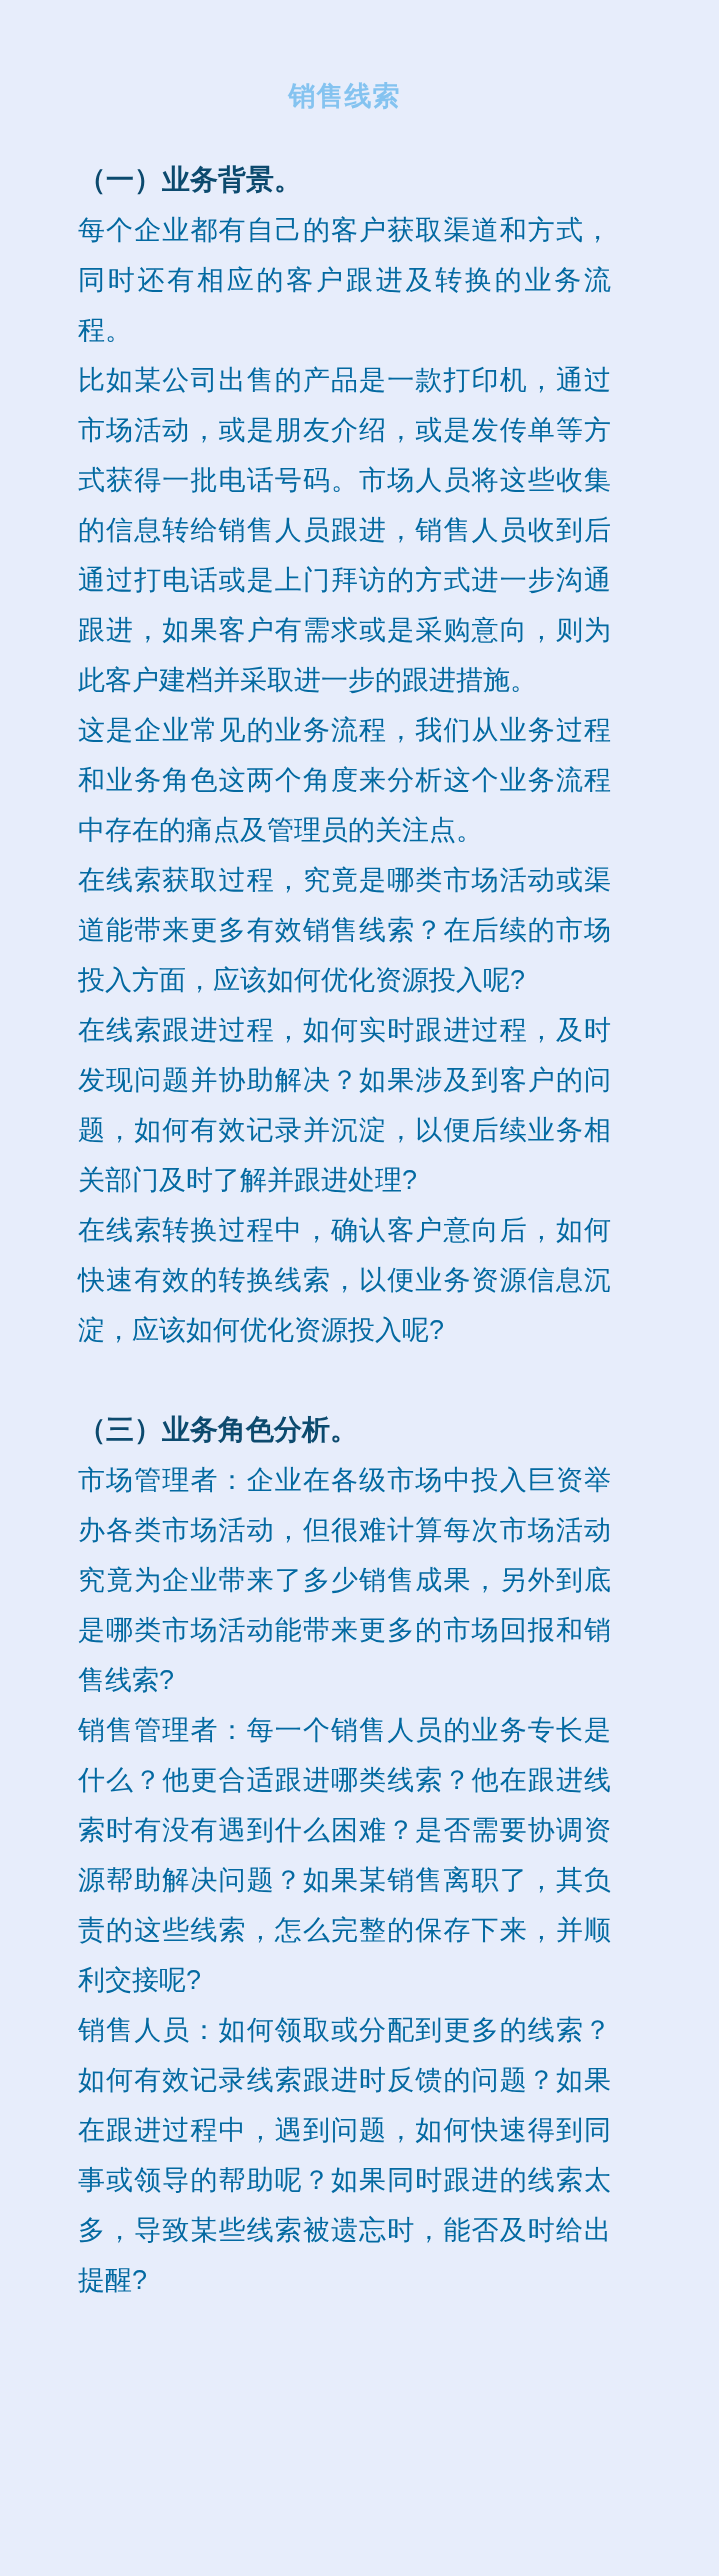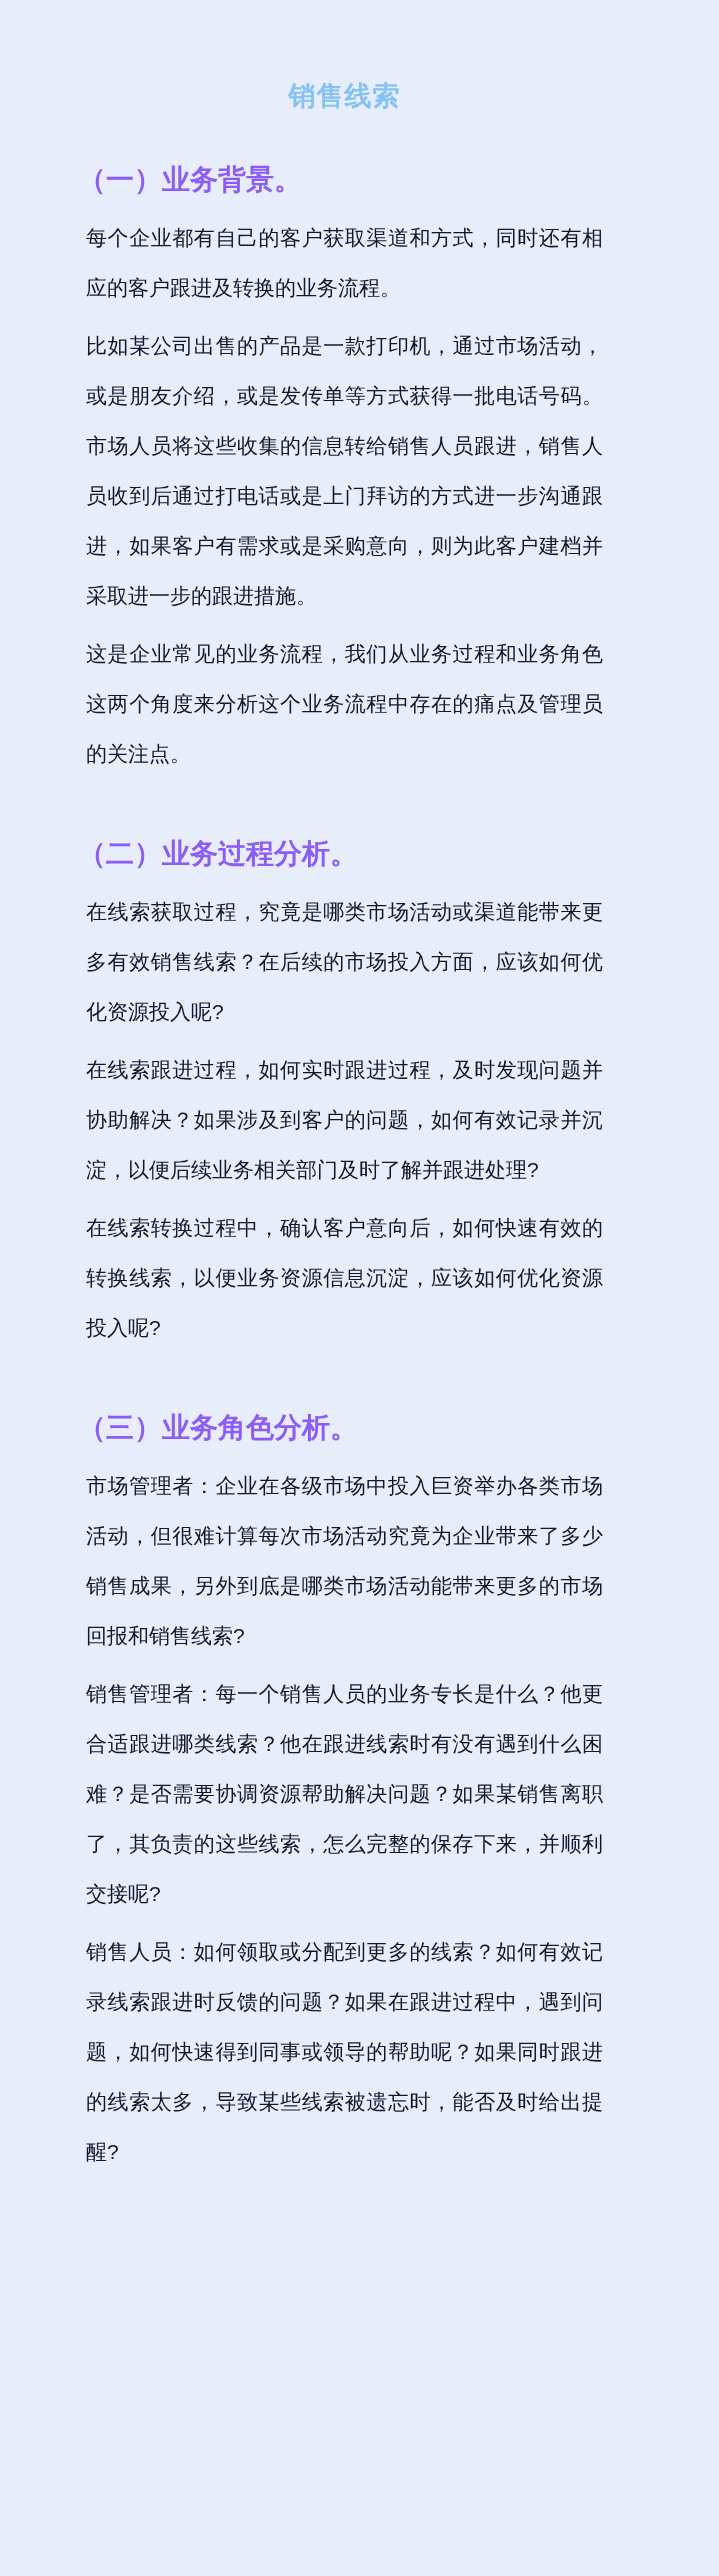--- a/index.html
+++ b/index.html
@@ -23,49 +23,48 @@
     text-align: center;
     color: #84c3f0;
     letter-spacing: 1px;
   }
   .doc-section { margin: 0; }
   .sec-heading {
     margin: 50px 0 0 0;
     font-size: 28px;
     line-height: 50px;
     font-weight: bold;
-    color: #8b5cf6;
+    color: #0c4a6e;
   }
   .doc-section:first-of-type .sec-heading { margin-top: 0; }
   .doc-section p {
-    margin: 8px;
-    font-size: 21px;
+    margin: 0;
+    font-size: 27px;
     line-height: 50px;
     text-align: justify;
     text-justify: inter-ideograph;
     word-break: break-all;
-    color: #0f172a;
+    color: #0369a1;
   }
 </style>
 </head>
 <body>
 
 <div class="page">
 
   <h1 class="doc-title">销售线索</h1>
 
   <section class="doc-section">
     <h2 class="sec-heading">（一）业务背景。</h2>
     <p>每个企业都有自己的客户获取渠道和方式，同时还有相应的客户跟进及转换的业务流程。</p>
     <p>比如某公司出售的产品是一款打印机，通过市场活动，或是朋友介绍，或是发传单等方式获得一批电话号码。市场人员将这些收集的信息转给销售人员跟进，销售人员收到后通过打电话或是上门拜访的方式进一步沟通跟进，如果客户有需求或是采购意向，则为此客户建档并采取进一步的跟进措施。</p>
     <p>这是企业常见的业务流程，我们从业务过程和业务角色这两个角度来分析这个业务流程中存在的痛点及管理员的关注点。</p>
   </section>
 
   <section class="doc-section">
-    <h2 class="sec-heading">（二）业务过程分析。</h2>
     <p>在线索获取过程，究竟是哪类市场活动或渠道能带来更多有效销售线索？在后续的市场投入方面，应该如何优化资源投入呢?</p>
     <p>在线索跟进过程，如何实时跟进过程，及时发现问题并协助解决？如果涉及到客户的问题，如何有效记录并沉淀，以便后续业务相关部门及时了解并跟进处理?</p>
     <p>在线索转换过程中，确认客户意向后，如何快速有效的转换线索，以便业务资源信息沉淀，应该如何优化资源投入呢?</p>
   </section>
 
   <section class="doc-section">
     <h2 class="sec-heading">（三）业务角色分析。</h2>
     <p>市场管理者：企业在各级市场中投入巨资举办各类市场活动，但很难计算每次市场活动究竟为企业带来了多少销售成果，另外到底是哪类市场活动能带来更多的市场回报和销售线索?</p>
     <p>销售管理者：每一个销售人员的业务专长是什么？他更合适跟进哪类线索？他在跟进线索时有没有遇到什么困难？是否需要协调资源帮助解决问题？如果某销售离职了，其负责的这些线索，怎么完整的保存下来，并顺利交接呢?</p>
     <p>销售人员：如何领取或分配到更多的线索？如何有效记录线索跟进时反馈的问题？如果在跟进过程中，遇到问题，如何快速得到同事或领导的帮助呢？如果同时跟进的线索太多，导致某些线索被遗忘时，能否及时给出提醒?</p>

